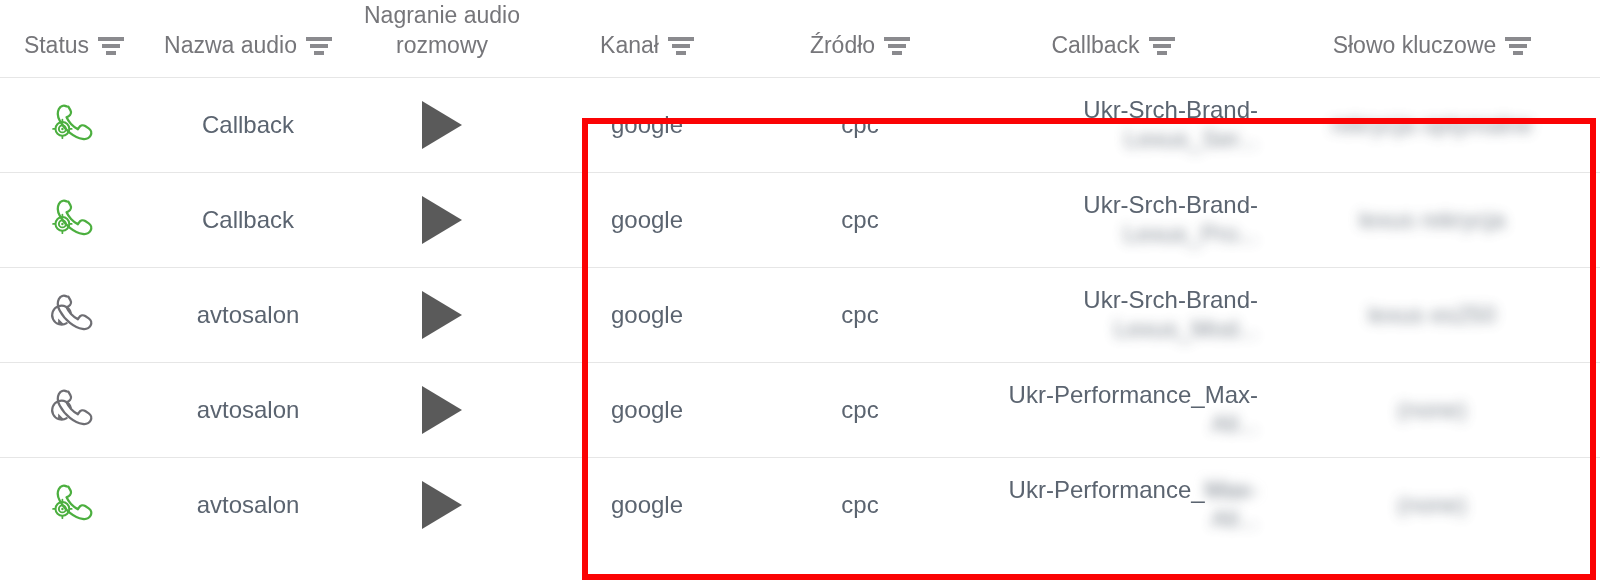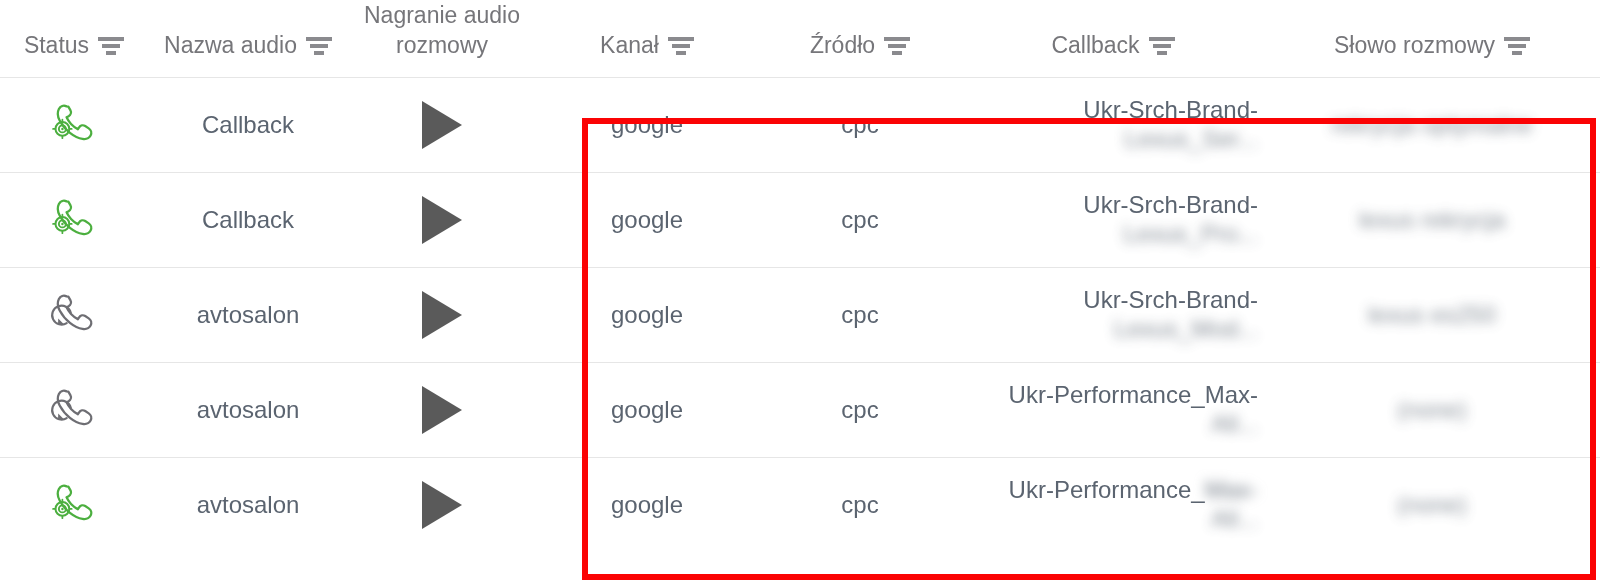--- a/index.html
+++ b/index.html
@@ -188,21 +188,21 @@
             <span class="filter-icon">
                 <i></i>
                 <i></i>
                 <i></i>
               </span>
           </span>
         </th>
 
         <th>
           <span class="hd-wrap">
-            <span class="hd-label">Słowo rozmowy</span>
+            <span class="hd-label">Słowo kluczowe</span>
             <span class="filter-icon">
                 <i></i>
                 <i></i>
                 <i></i>
               </span>
           </span>
         </th>
 
       </tr>
     </thead>

